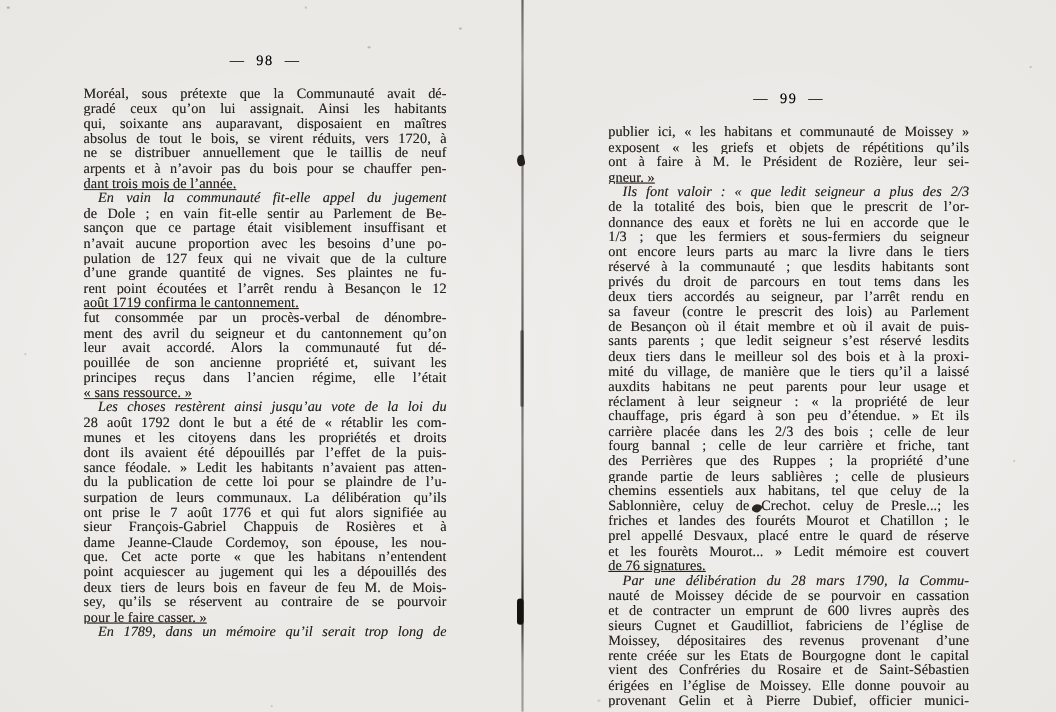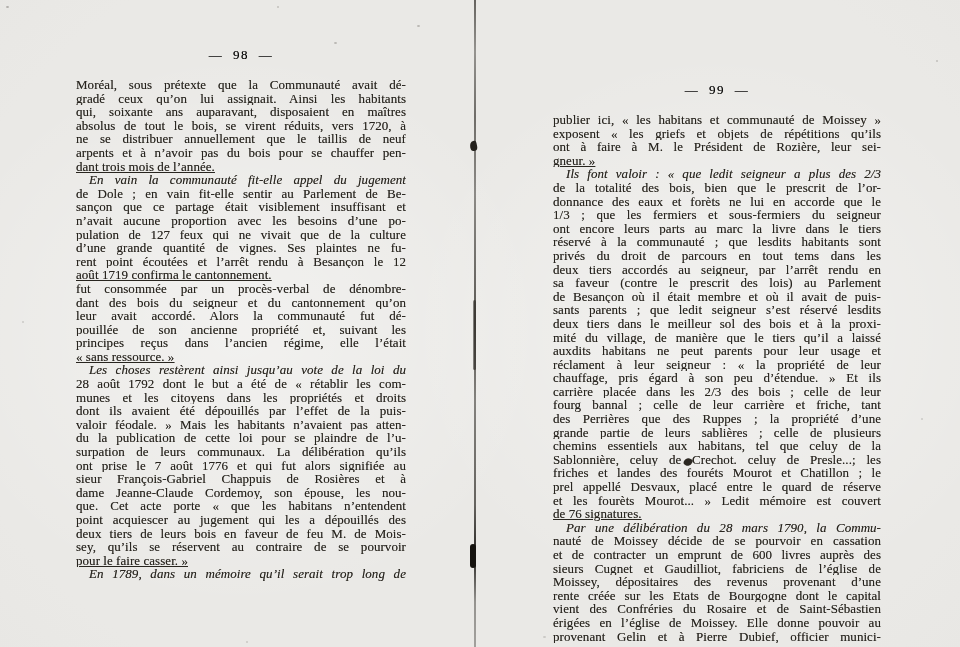--- a/index.html
+++ b/index.html
@@ -68,30 +68,30 @@
         <div class="line short">dant trois mois de l’année.</div>
         <div class="line indent">En vain la communauté fit-elle appel du jugement</div>
         <div class="line">de Dole ; en vain fit-elle sentir au Parlement de Be-</div>
         <div class="line">sançon que ce partage était visiblement insuffisant et</div>
         <div class="line">n’avait aucune proportion avec les besoins d’une po-</div>
         <div class="line">pulation de 127 feux qui ne vivait que de la culture</div>
         <div class="line">d’une grande quantité de vignes. Ses plaintes ne fu-</div>
         <div class="line">rent point écoutées et l’arrêt rendu à Besançon le 12</div>
         <div class="line short">août 1719 confirma le cantonnement.</div>
         <div class="line">fut consommée par un procès-verbal de dénombre-</div>
-        <div class="line">dant des bois du seigneur et du cantonnement qu’on</div>
+        <div class="line">ment des avril du seigneur et du cantonnement qu’on</div>
         <div class="line">leur avait accordé. Alors la communauté fut dé-</div>
         <div class="line">pouillée de son ancienne propriété et, suivant les</div>
         <div class="line">principes reçus dans l’ancien régime, elle l’était</div>
         <div class="line short">« sans ressource. »</div>
         <div class="line indent">Les choses restèrent ainsi jusqu’au vote de la loi du</div>
         <div class="line">28 août 1792 dont le but a été de « rétablir les com-</div>
         <div class="line">munes et les citoyens dans les propriétés et droits</div>
         <div class="line">dont ils avaient été dépouillés par l’effet de la puis-</div>
-        <div class="line">valoir féodale. » Mais les habitants n’avaient pas atten-</div>
+        <div class="line">sance féodale. » Ledit les habitants n’avaient pas atten-</div>
         <div class="line">du la publication de cette loi pour se plaindre de l’u-</div>
         <div class="line">surpation de leurs communaux. La délibération qu’ils</div>
         <div class="line">ont prise le 7 août 1776 et qui fut alors signifiée au</div>
         <div class="line">sieur François-Gabriel Chappuis de Rosières et à</div>
         <div class="line">dame Jeanne-Claude Cordemoy, son épouse, les nou-</div>
         <div class="line">que. Cet acte porte « que les habitans n’entendent</div>
         <div class="line">point acquiescer au jugement qui les a dépouillés des</div>
         <div class="line">deux tiers de leurs bois en faveur de feu M. de Mois-</div>
         <div class="line">sey, qu’ils se réservent au contraire de se pourvoir</div>
         <div class="line short">pour le faire casser. »</div>

